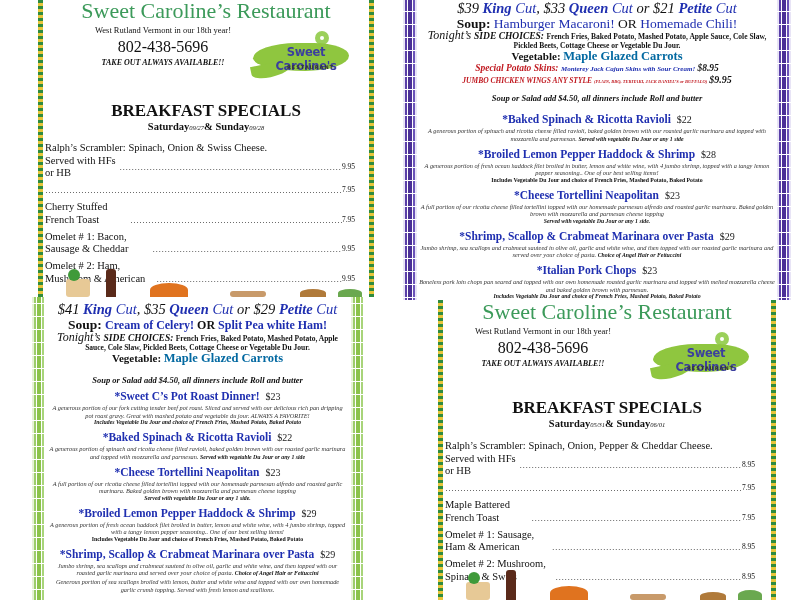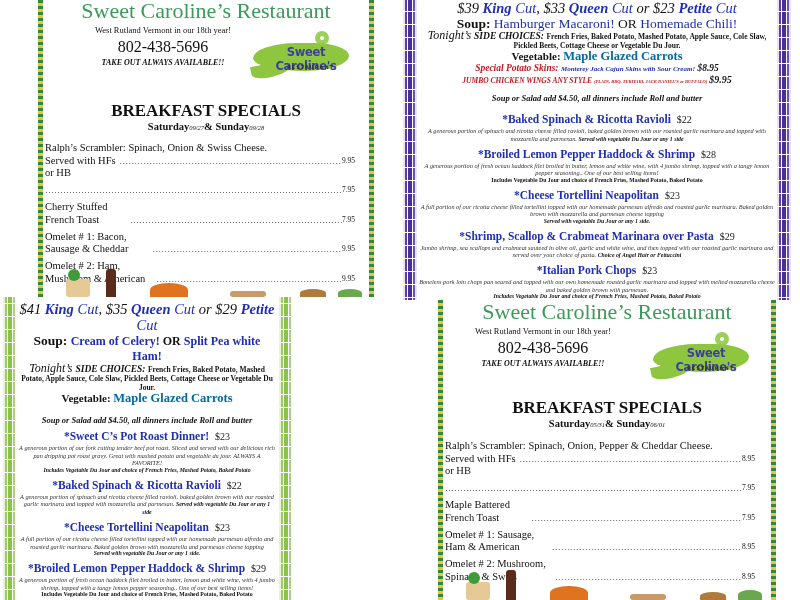--- a/index.html
+++ b/index.html
@@ -41,21 +41,21 @@
   .bf-title{font-size:17px;font-weight:bold;text-align:center;margin-top:10px;line-height:20px;}
   .bf-days{font-size:10.5px;font-weight:bold;text-align:center;line-height:12px;}
   .bf-days small{font-size:6.5px;font-weight:normal;font-style:italic;}
   .menu-list{margin:8px 0 0 0;padding:0 0 0 7px;width:310px;}
   .mi{font-size:10.5px;line-height:12.5px;margin-bottom:4.5px;display:flex;align-items:flex-end;}
   .mi .name{flex:0 1 auto;}
   .mi .dots{flex:1 1 auto;overflow:hidden;white-space:nowrap;font-size:9px;color:#222;}
   .mi .dots::before{content:"………………………………………………………………………………………";}
   .mi .price{font-size:7.5px;flex:0 0 auto;}
   .mi.block{display:block;}
-  .mi.block .line2{display:flex;align-items:flex-start;}
+  .mi.block .line2{display:flex;align-items:center;}
   .food-strip{position:absolute;left:0;right:0;bottom:0;height:28px;}
   .food{position:absolute;bottom:0;}
 
   
   .d-inner{padding:0 16px;text-align:center;}
   .cuts{font-size:14.5px;font-style:italic;line-height:16px;}
   .cuts b{color:#1f2fb0;font-weight:bold;}
   .cuts .cut{color:#1f2fb0;}
   .soup{font-size:13.5px;line-height:15px;}
   .soup .lbl{font-weight:bold;}
@@ -141,21 +141,21 @@
     <div class="food" style="left:112px;width:38px;height:14px;background:#e0731f;border-radius:50% 50% 0 0;"></div>
     <div class="food" style="left:192px;width:36px;height:6px;background:#c89a6a;border-radius:3px;"></div>
     <div class="food" style="left:262px;width:26px;height:8px;background:#b07a3a;border-radius:50% 50% 0 0;"></div>
     <div class="food" style="left:300px;width:24px;height:8px;background:#6aa84f;border-radius:50% 50% 0 0;"></div>
   </div>
 </div>
 
 <div class="panel purple" style="left:403px;top:-8px;width:388px;height:308px;">
   <div class="d-inner" style="padding-top:8px;">
     <div class="cuts">
-      <span>$39 </span><b>King</b><span class="cut"> Cut</span><span>, $33 </span><b>Queen</b><span class="cut"> Cut</span><span> or $23 </span><b>Petite</b><span class="cut"> Cut</span>
+      <span>$39 </span><b>King</b><span class="cut"> Cut</span><span>, $33 </span><b>Queen</b><span class="cut"> Cut</span><span> or $21 </span><b>Petite</b><span class="cut"> Cut</span>
     </div>
     <div class="soup"><span class="lbl">Soup: </span><span class="blue">Hamburger Macaroni!</span><span> OR </span><span class="blue">Homemade Chili!</span></div>
     <div class="sides"><span class="tn">Tonight’s </span><span class="sc">SIDE CHOICES: </span><span>French Fries, Baked Potato, Mashed Potato, Apple Sauce, Cole Slaw, Pickled Beets,  Cottage Cheese or Vegetable Du Jour.</span></div>
     <div class="veg"><span>Vegetable: </span><span class="v">Maple Glazed Carrots</span></div>
     <div class="special"><span>Special Potato Skins: </span><span class="blue">Monterey Jack Cajun Skins with Sour Cream!</span><span class="blk"> $8.95</span></div>
     <div class="wings"><span>JUMBO CHICKEN WINGS ANY STYLE </span><small>(PLAIN, BBQ, TERIYAKI, JACK DANIEL’S or BUFFALO)</small> <span class="blk">$9.95</span></div>
     <div class="soupsalad" style="margin-top:7px;margin-bottom:6px;">Soup or Salad add $4.50, all dinners include Roll and butter</div>
 
     <div class="dish">
         <div><span class="dn">*Baked Spinach &amp; Ricotta Ravioli</span><span class="dp">$22</span></div>
@@ -177,21 +177,21 @@
       </div>
     <div class="dish">
         <div><span class="dn">*Italian Pork Chops</span><span class="dp">$23</span></div>
         <div class="desc">Boneless pork loin chops pan seared and topped with our own homemade roasted garlic marinara and topped with melted mozzarella cheese and baked golden brown with parmesan.</div>
         <div class="inc" style="font-style:italic;">Includes Vegetable Du Jour and choice of French Fries, Mashed Potato, Baked Potato</div>
       </div>
 
   </div>
 </div>
 
-<div class="panel green" style="left:3px;top:297px;width:288px;height:303px;">
+<div class="panel green" style="left:32px;top:297px;width:331px;height:303px;">
   <div class="d-inner" style="padding-top:4px;">
     <div class="cuts">
       <span>$41 </span><b>King</b><span class="cut"> Cut</span><span>, $35 </span><b>Queen</b><span class="cut"> Cut</span><span> or $29 </span><b>Petite</b><span class="cut"> Cut</span>
     </div>
     <div class="soup" style="font-size:12px;"><span class="lbl" style="font-size:13.5px;">Soup: </span><b class="blue">Cream of Celery!</b><b> OR </b><b class="blue">Split Pea white Ham!</b></div>
     <div class="sides"><span class="tn">Tonight’s </span><span class="sc">SIDE CHOICES: </span><span>French Fries, Baked Potato, Mashed Potato, Apple Sauce, Cole Slaw, Pickled Beets,  Cottage Cheese or Vegetable Du Jour.</span></div>
     <div class="veg"><span>Vegetable: </span><span class="v">Maple Glazed Carrots</span></div>
     <div class="soupsalad" style="margin-top:10px;">Soup or Salad add $4.50, all dinners include Roll and butter</div>
 
     <div class="dish">

